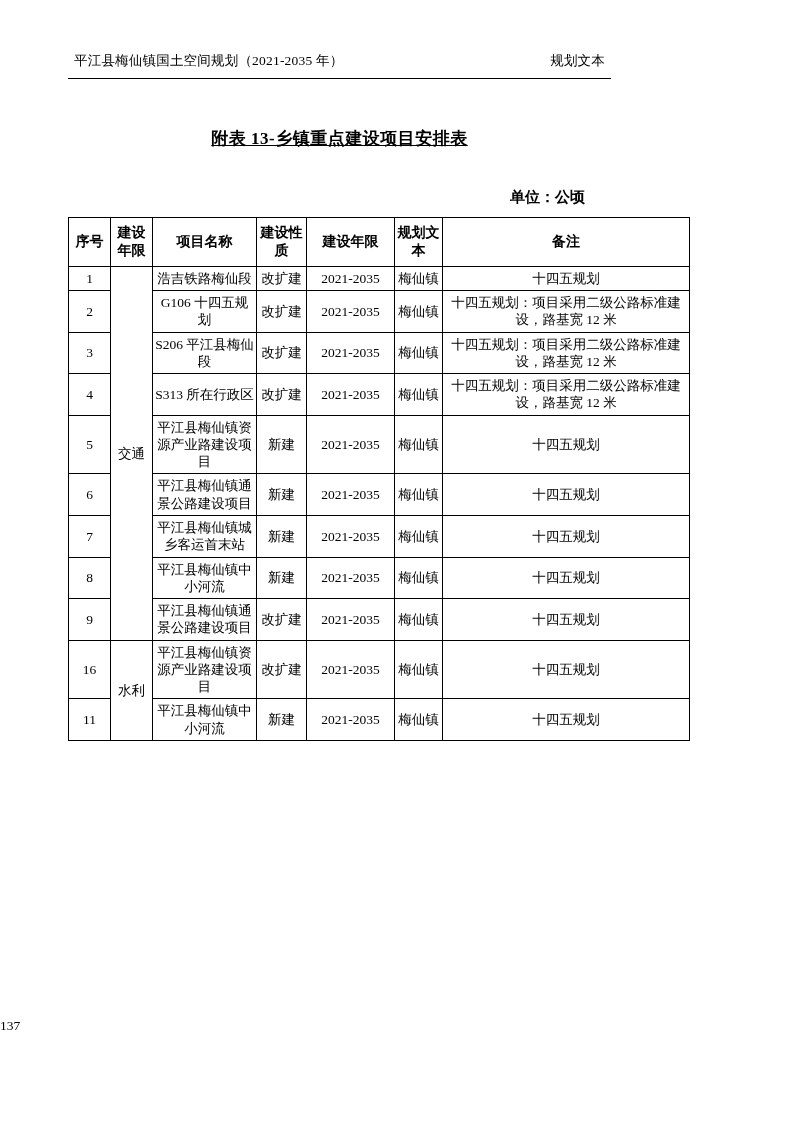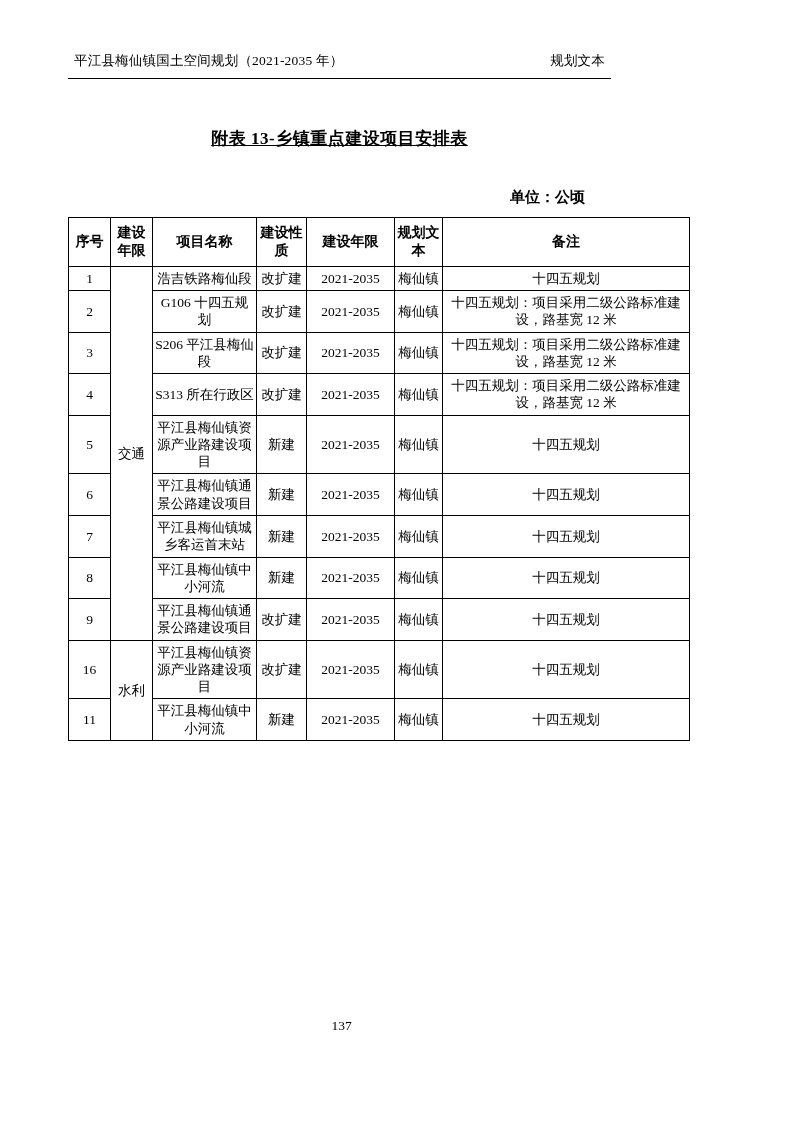--- a/index.html
+++ b/index.html
@@ -95,21 +95,21 @@
   td.years { font-size: 14px; }
   td.region { font-size: 13.5px; }
   td.remark { font-size: 13.5px; padding-left: 4px; padding-right: 4px; }
   td.name { font-size: 13.5px; }
 
   .page-number {
     position: absolute;
     bottom: 88px;
     left: 0;
     right: 0;
-    text-align: center;
+    text-align: left;
     font-size: 13.5px;
   }
 </style>
 </head>
 <body>
 
 <div class="page">
 
   <div class="doc-header">
     <div class="left">平江县梅仙镇国土空间规划（2021-2035 年）</div>

